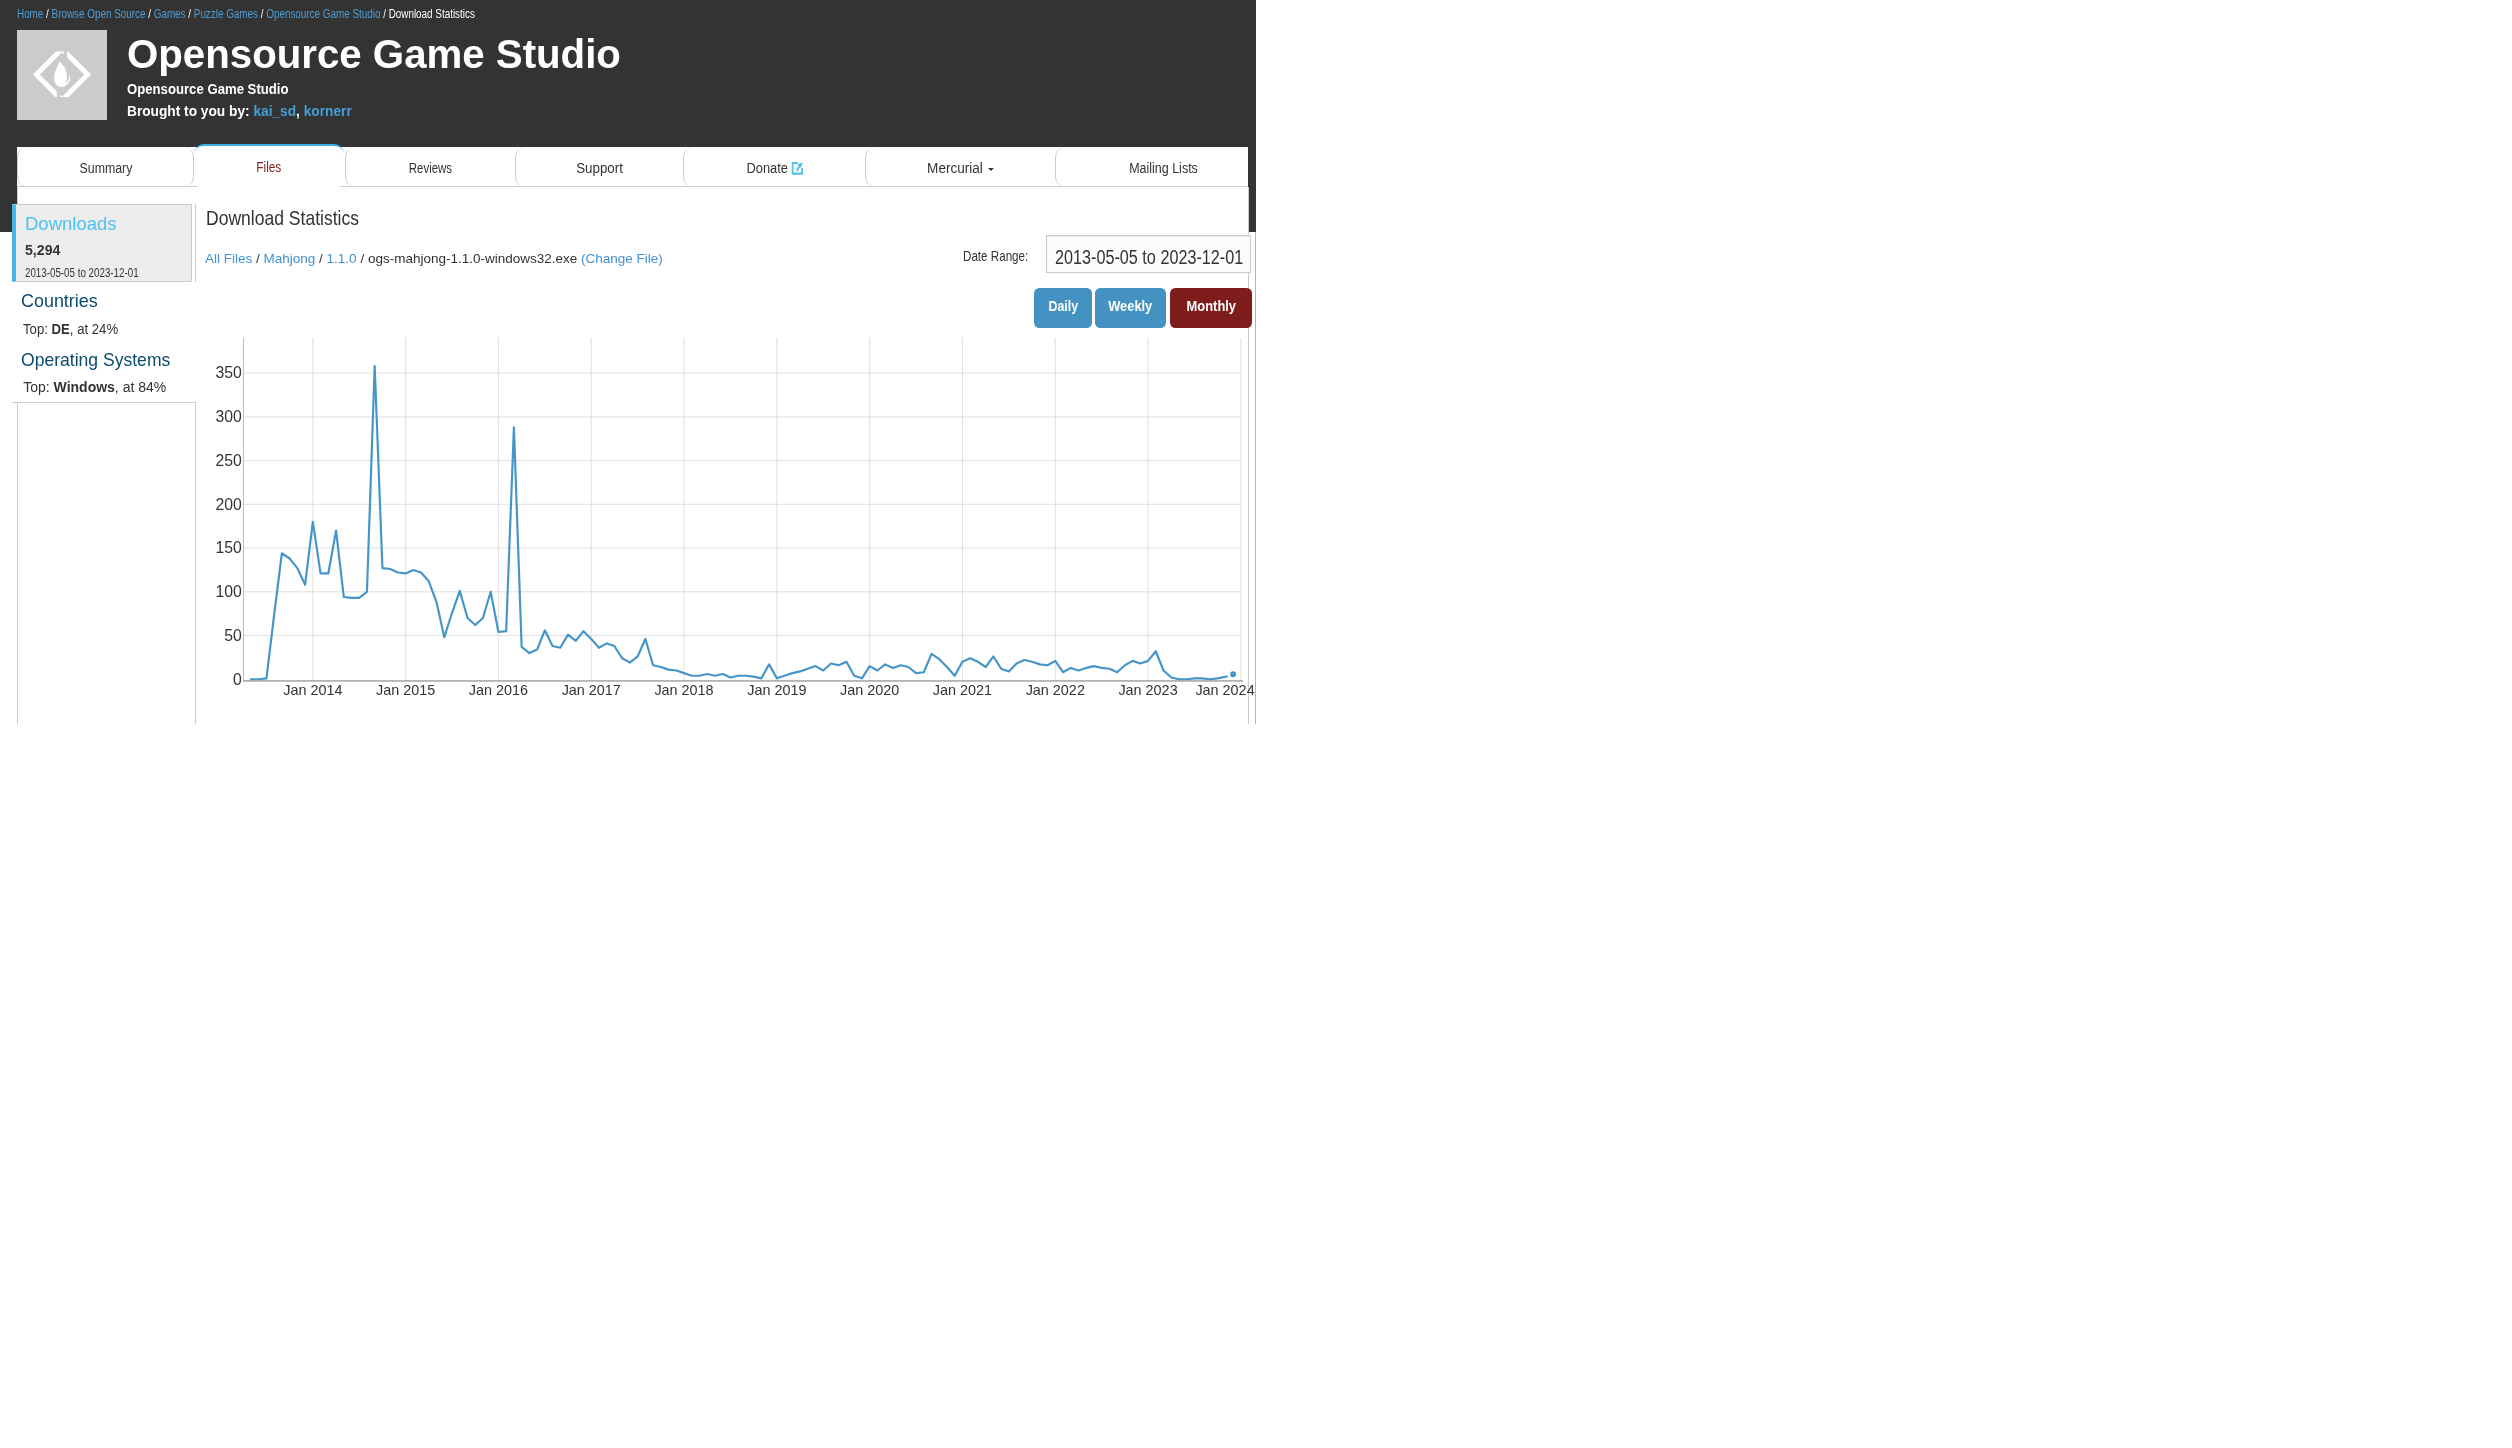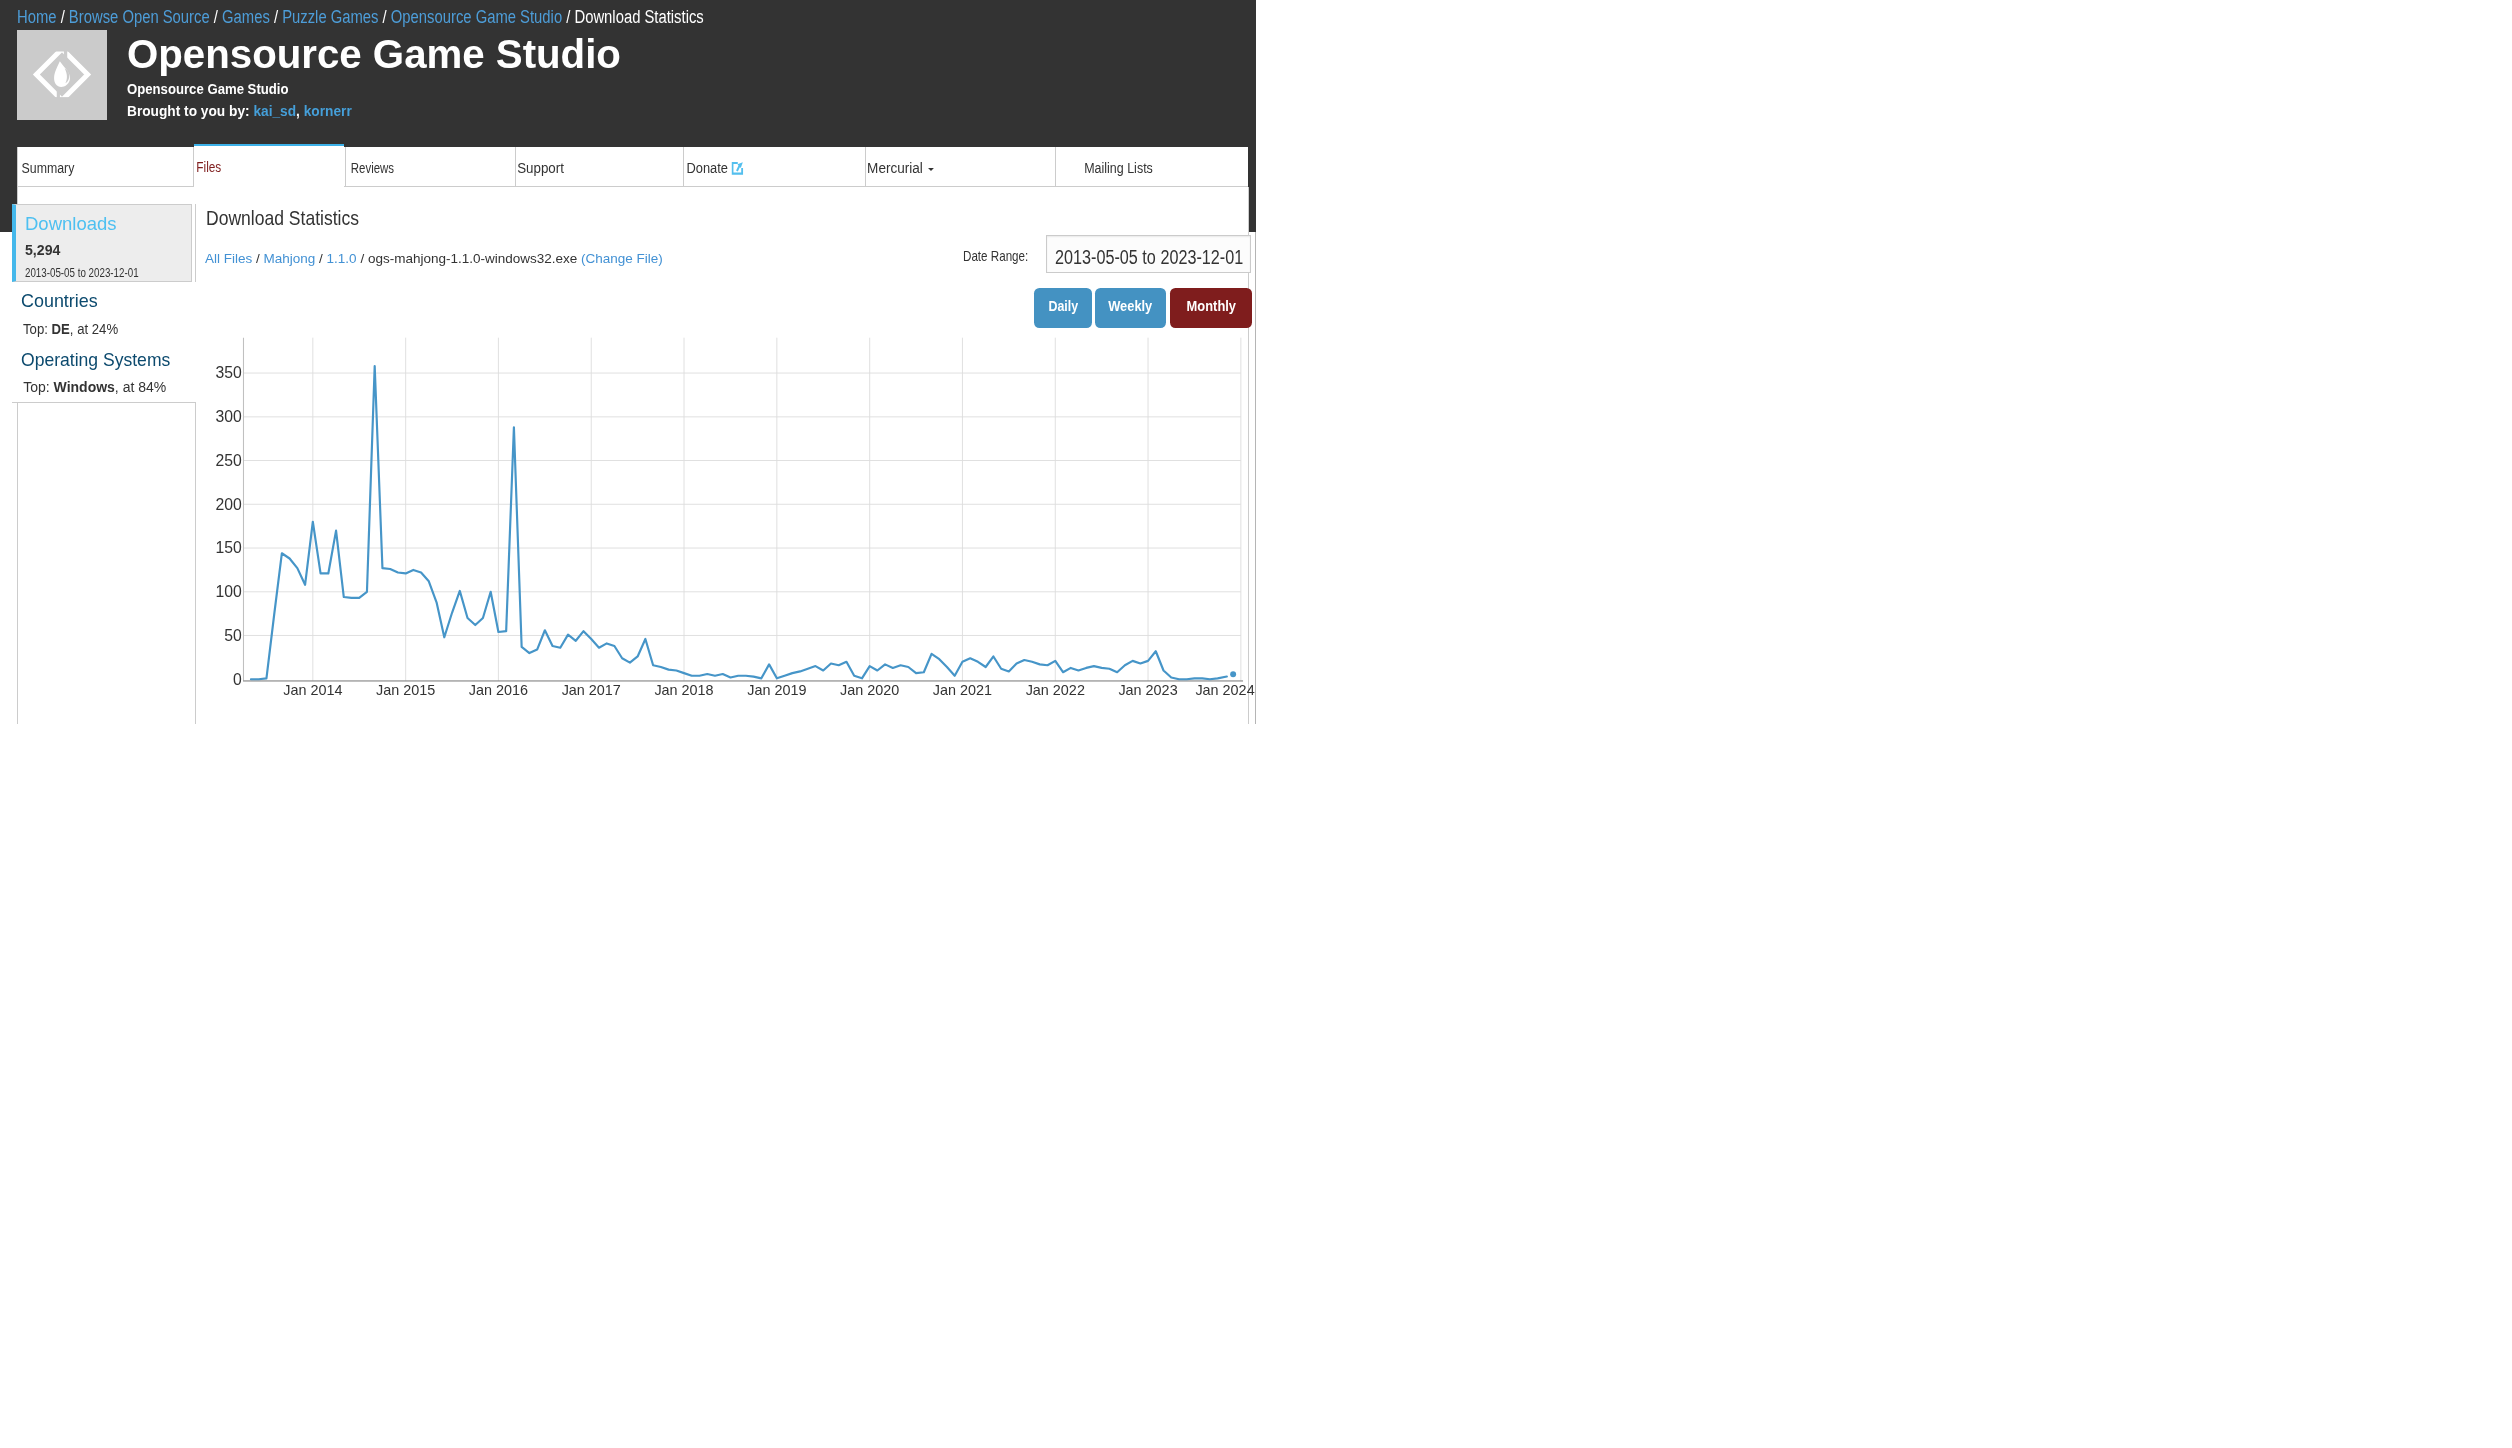--- a/index.html
+++ b/index.html
@@ -6,36 +6,36 @@
 html,body { width:1256px; height:724px; overflow:hidden; background:#fff;
   font-family:"Liberation Sans", sans-serif; }
 #page { position:relative; width:1256px; height:724px; }
 .abs { position:absolute; }
 a { text-decoration:none; }
 .t  { display:inline-block; transform-origin:0 100%; white-space:pre; }
 .tc { display:inline-block; transform-origin:50% 100%; white-space:pre; }
 
 
 .hdr { left:0; top:0; width:1256px; height:232px; background:#333333; }
-.crumbs { left:17px; top:7.4px; font-size:18px; color:#ffffff; }
+.crumbs { left:17px; top:7.4px; font-size:12px; color:#ffffff; }
 .crumbs a { color:#4d9dd8; }
 .logo { left:17px; top:30px; width:90px; height:90px; background:#cbcbcb; }
 .h1 { left:127px; top:31px; font-size:41px; font-weight:bold; color:#fff; }
 .sub1 { left:127px; top:81px; font-size:14.4px; font-weight:bold; color:#fff; }
 .sub2 { left:127px; top:102px; font-size:15px; font-weight:bold; color:#fff; }
 .sub2 a { color:#459fd9; }
 
 
 .card { left:17px; top:147px; width:1231px; height:578px; background:#fff; }
 
 
 .tabrow { left:17px; top:147px; width:1231px; height:40px; background:#fff; }
 .tabrow .botline { position:absolute; left:0; bottom:0; width:100%; height:0.9px; background:#cccccc; }
-.tab { position:absolute; top:0; height:40px; line-height:42px; text-align:left;
-  font-size:14px; color:#333; border-left:0.9px solid #ccc; }
+.tab { position:absolute; top:0; height:40px; line-height:42px; text-align:center;
+  font-size:14px; color:#333; border-left:0.9px solid #ccc;border-radius:10px; }
 .tab:first-child { border-left:none; }
 .tab.active { top:-2.7px; height:45px; background:#fff; border-top:2.7px solid #3cb1e8;
   border-left:none; color:#7f1d1d; z-index:3; line-height:42px; }
 .tab.bR { border-right:0.9px solid #ccc; }
 
 
 .sb-dl { left:11.7px; top:204px; width:180px; height:78px; background:#ededed;
   border:0.9px solid #ccc; border-left:4.5px solid #45b8eb; }
 .sb-dl .t1 { position:absolute; left:9.6px; top:8.3px; font-size:19px; color:#4ec0f1; }
 .sb-dl .t2 { position:absolute; left:9.6px; top:36px; font-size:15.3px; font-weight:bold; color:#333; }

